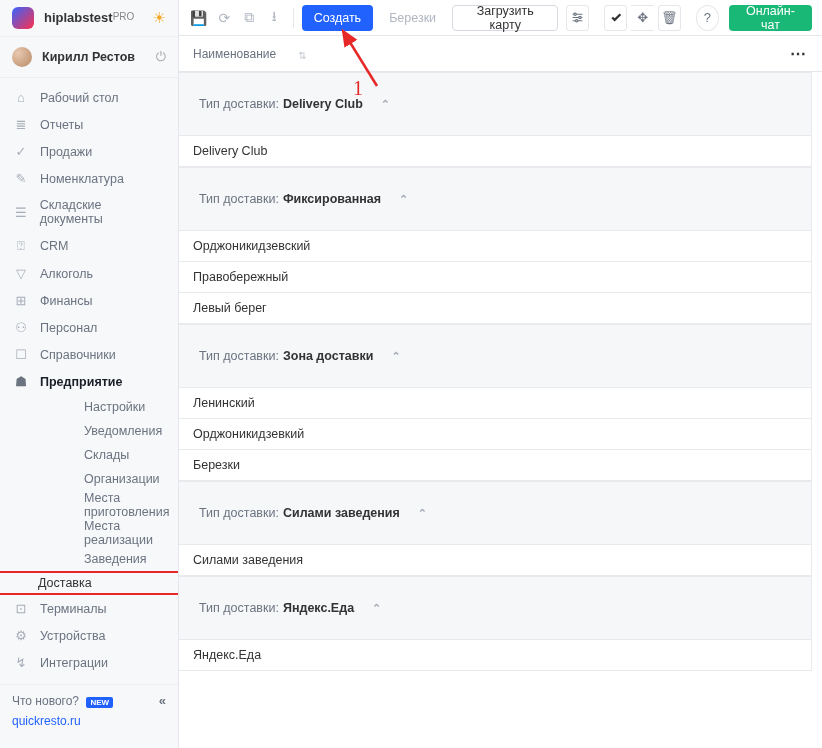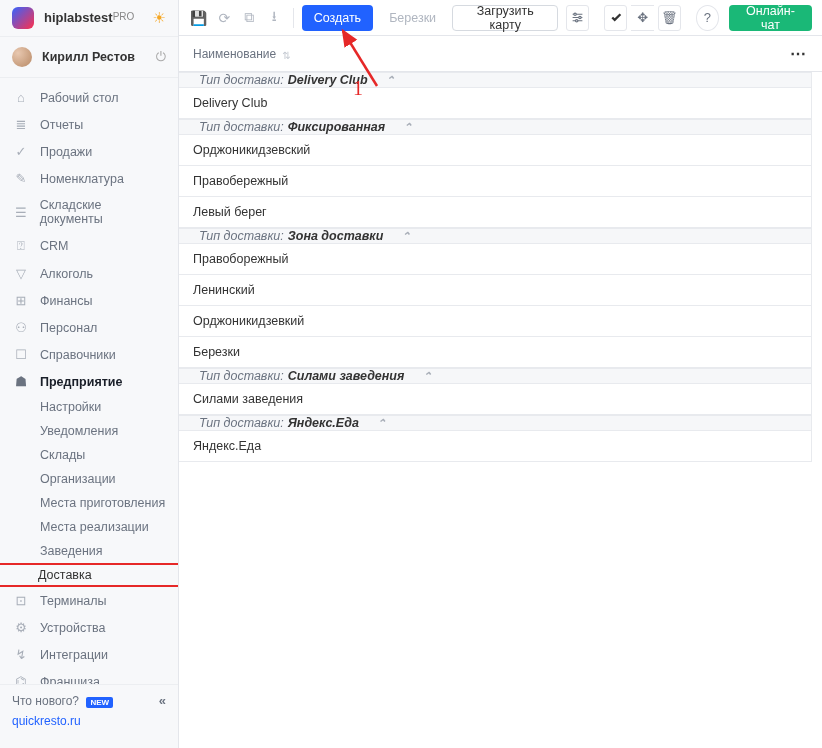--- a/index.html
+++ b/index.html
@@ -77,20 +77,21 @@
     .nav-item.active { color: #1a1f29; font-weight: 600; }
     .nav-item.active .icon { color: #6b7380; }
     .nav-sub {
       padding-left: 40px;
       font-size: 12.5px;
       color: #6b7380;
       cursor: pointer;
       min-height: 24px;
       display: flex;
       align-items: center;
+      margin-left: 44px;
     }
     .nav-sub.highlighted {
       border: 2px solid #e62828;
       font-weight: 500;
       color: #333;
       margin: 0 -2px;
       padding-left: 38px;
     }
     .sidebar-footer {
       border-top: 1px solid #eceef1;
@@ -152,39 +153,38 @@
     }
     .tb-iconbox.active { color:#333; }
     .columns-header {
       height: 36px;
       display:flex; align-items:center;
       padding: 0 14px;
       border-bottom: 1px solid #e4e6eb;
       color:#6b7380;
       font-size:12px;
     }
-    .col-label { display:flex; align-items:flex-end; gap:6px; }
+    .col-label { display:flex; align-items:flex-end; gap:22px; }
     .sort-icon { color:#c3c8d0; font-size:10px; }
     .dots-icon { margin-left:auto; color:#333; font-size:16px; letter-spacing:2px; cursor:pointer; font-weight:bold; }
     .table-area {
       flex:1;
       overflow-y:auto;
       padding: 0 10px 0 0;
     }
     .group-header {
       background:#f6f7f9;
       border:1px solid #e8eaee;
       border-left:none;
-      padding: 0 20px;
+      padding: 24px 20px;
       font-size:12.5px;
       font-weight:600;
       color:#333;
       display:flex;
       align-items:center;
-      font-style:italic;
     }
     .group-header .chev { margin-left:18px; color:#a8aeb8; font-size:11px; }
     .group-header .label { font-weight:400; color:#6b7380; margin-right:4px; display:inline; }
     .group-header .value { font-weight:600; color:#333; display:inline; }
     .row {
       border:1px solid #e8eaee;
       border-left:none;
       border-top:none;
       padding: 8px 14px;
       font-size:12.5px;
@@ -357,21 +357,20 @@
         <span class="chev">⌃</span>
       </div>
       <div class="row">Орджоникидзевский</div>
       <div class="row">Правобережный</div>
       <div class="row">Левый берег</div>
       <div class="group-header">
         <span class="label">Тип доставки:</span> 
         <span class="value">Зона доставки</span>
         <span class="chev">⌃</span>
       </div>
-      <div class="row">Правоборежный</div>
       <div class="row">Ленинский</div>
       <div class="row">Орджоникидзевкий</div>
       <div class="row">Березки</div>
       <div class="group-header">
         <span class="label">Тип доставки:</span> 
         <span class="value">Силами заведения</span>
         <span class="chev">⌃</span>
       </div>
       <div class="row">Силами заведения</div>
       <div class="group-header">

